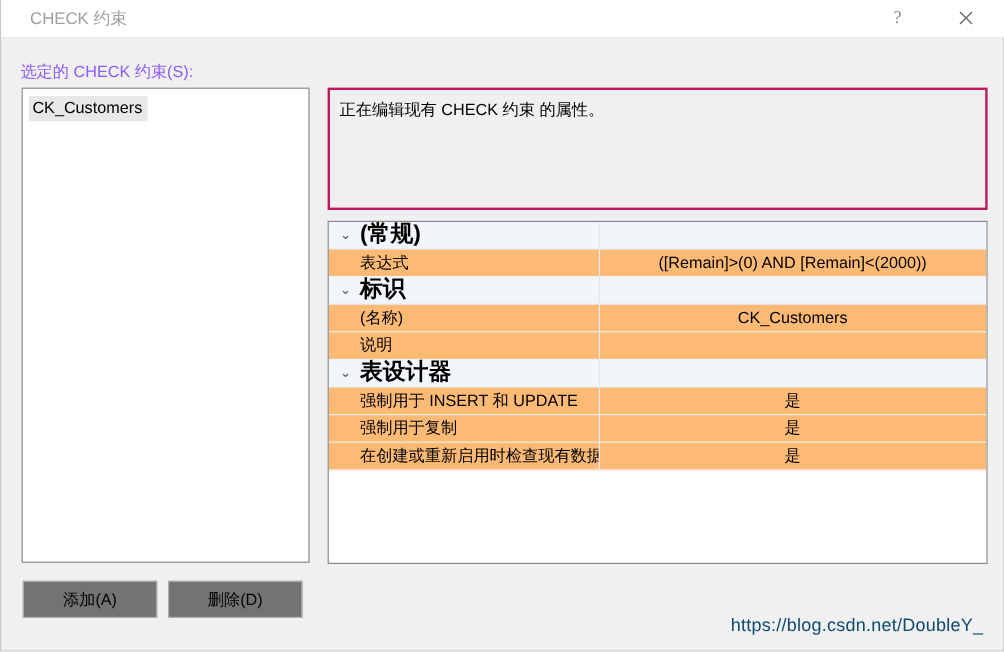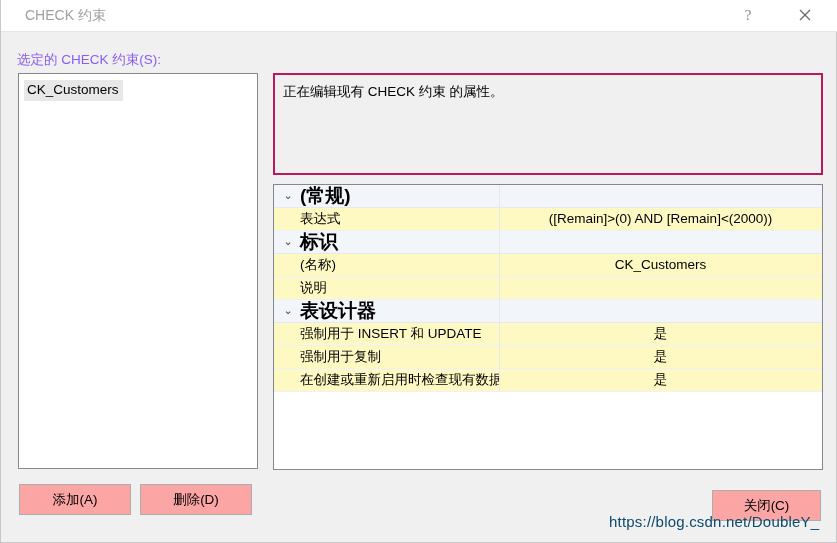--- a/index.html
+++ b/index.html
@@ -135,21 +135,21 @@
     height: 23px;
     box-sizing: border-box;
     border-bottom: 1px solid #eef1f5;
     white-space: nowrap;
   }
   .grow.category {
     background: #f2f5fa;
     border-bottom: 1px solid #e4e9f0;
   }
   .grow.prop {
-    background: #fef9c3;
+    background: #fdba74;
   }
   .chev {
     position: absolute;
     left: 6px;
     top: 0;
     width: 16px;
     height: 22px;
     line-height: 21px;
     text-align: center;
     font-size: 11px;
@@ -197,21 +197,21 @@
     position: absolute;
     left: 225px;
     top: 0;
     width: 1px;
     background: #e4e9f0;
   }
 
   
   .btn {
     position: absolute;
-    background: #fca5a5;
+    background: #737373;
     border: 1px solid #adadad;
     box-sizing: border-box;
     font-family: "Liberation Sans", "DejaVu Sans", sans-serif;
     font-size: 13.5px;
     color: #000;
     text-align: center;
     cursor: default;
     padding: 1px;
   }
   #add-button    { left: 18px;  top: 484px; width: 112px; height: 31px; }
@@ -295,17 +295,16 @@
         <div class="grow prop">
           <span class="prop-name">在创建或重新启用时检查现有数据</span>
           <span class="prop-val">是</span>
         </div>
         <div class="splitter" style="height: 207px;"></div>
       </div>
   </div>
 
   <button class="btn" id="add-button">添加(A)</button>
   <button class="btn" id="delete-button">删除(D)</button>
-  <button class="btn" id="close-button">关闭(C)</button>
 
   <div class="watermark">https://blog.csdn.net/DoubleY_</div>
 
 </div>
 
 </body></html>

